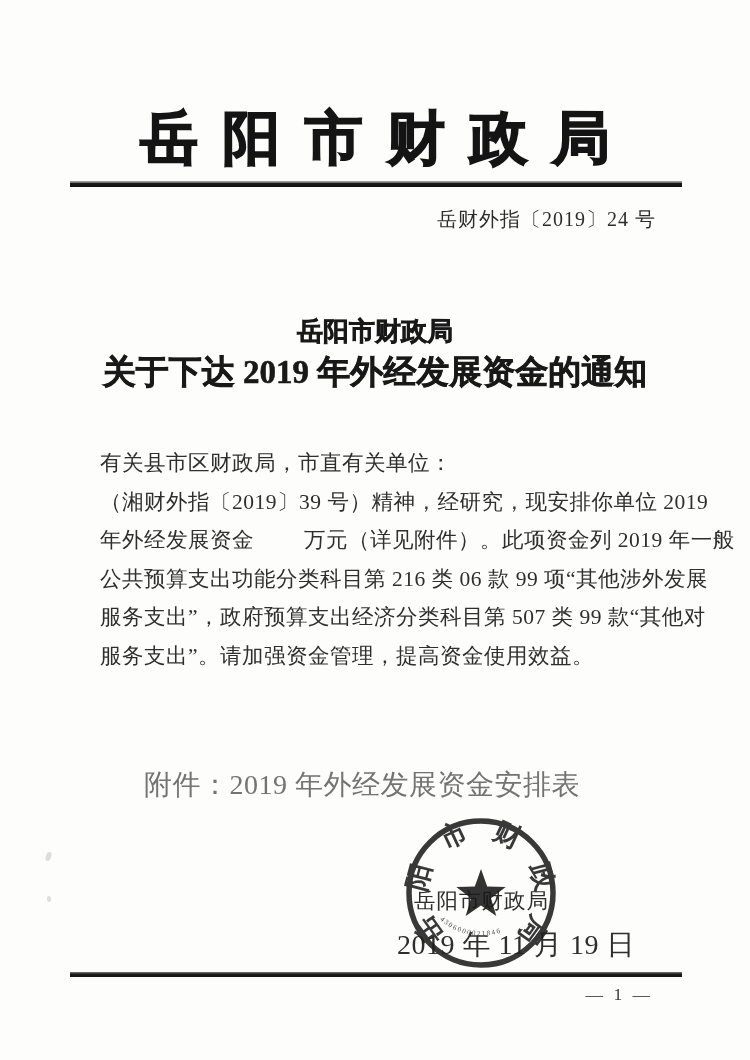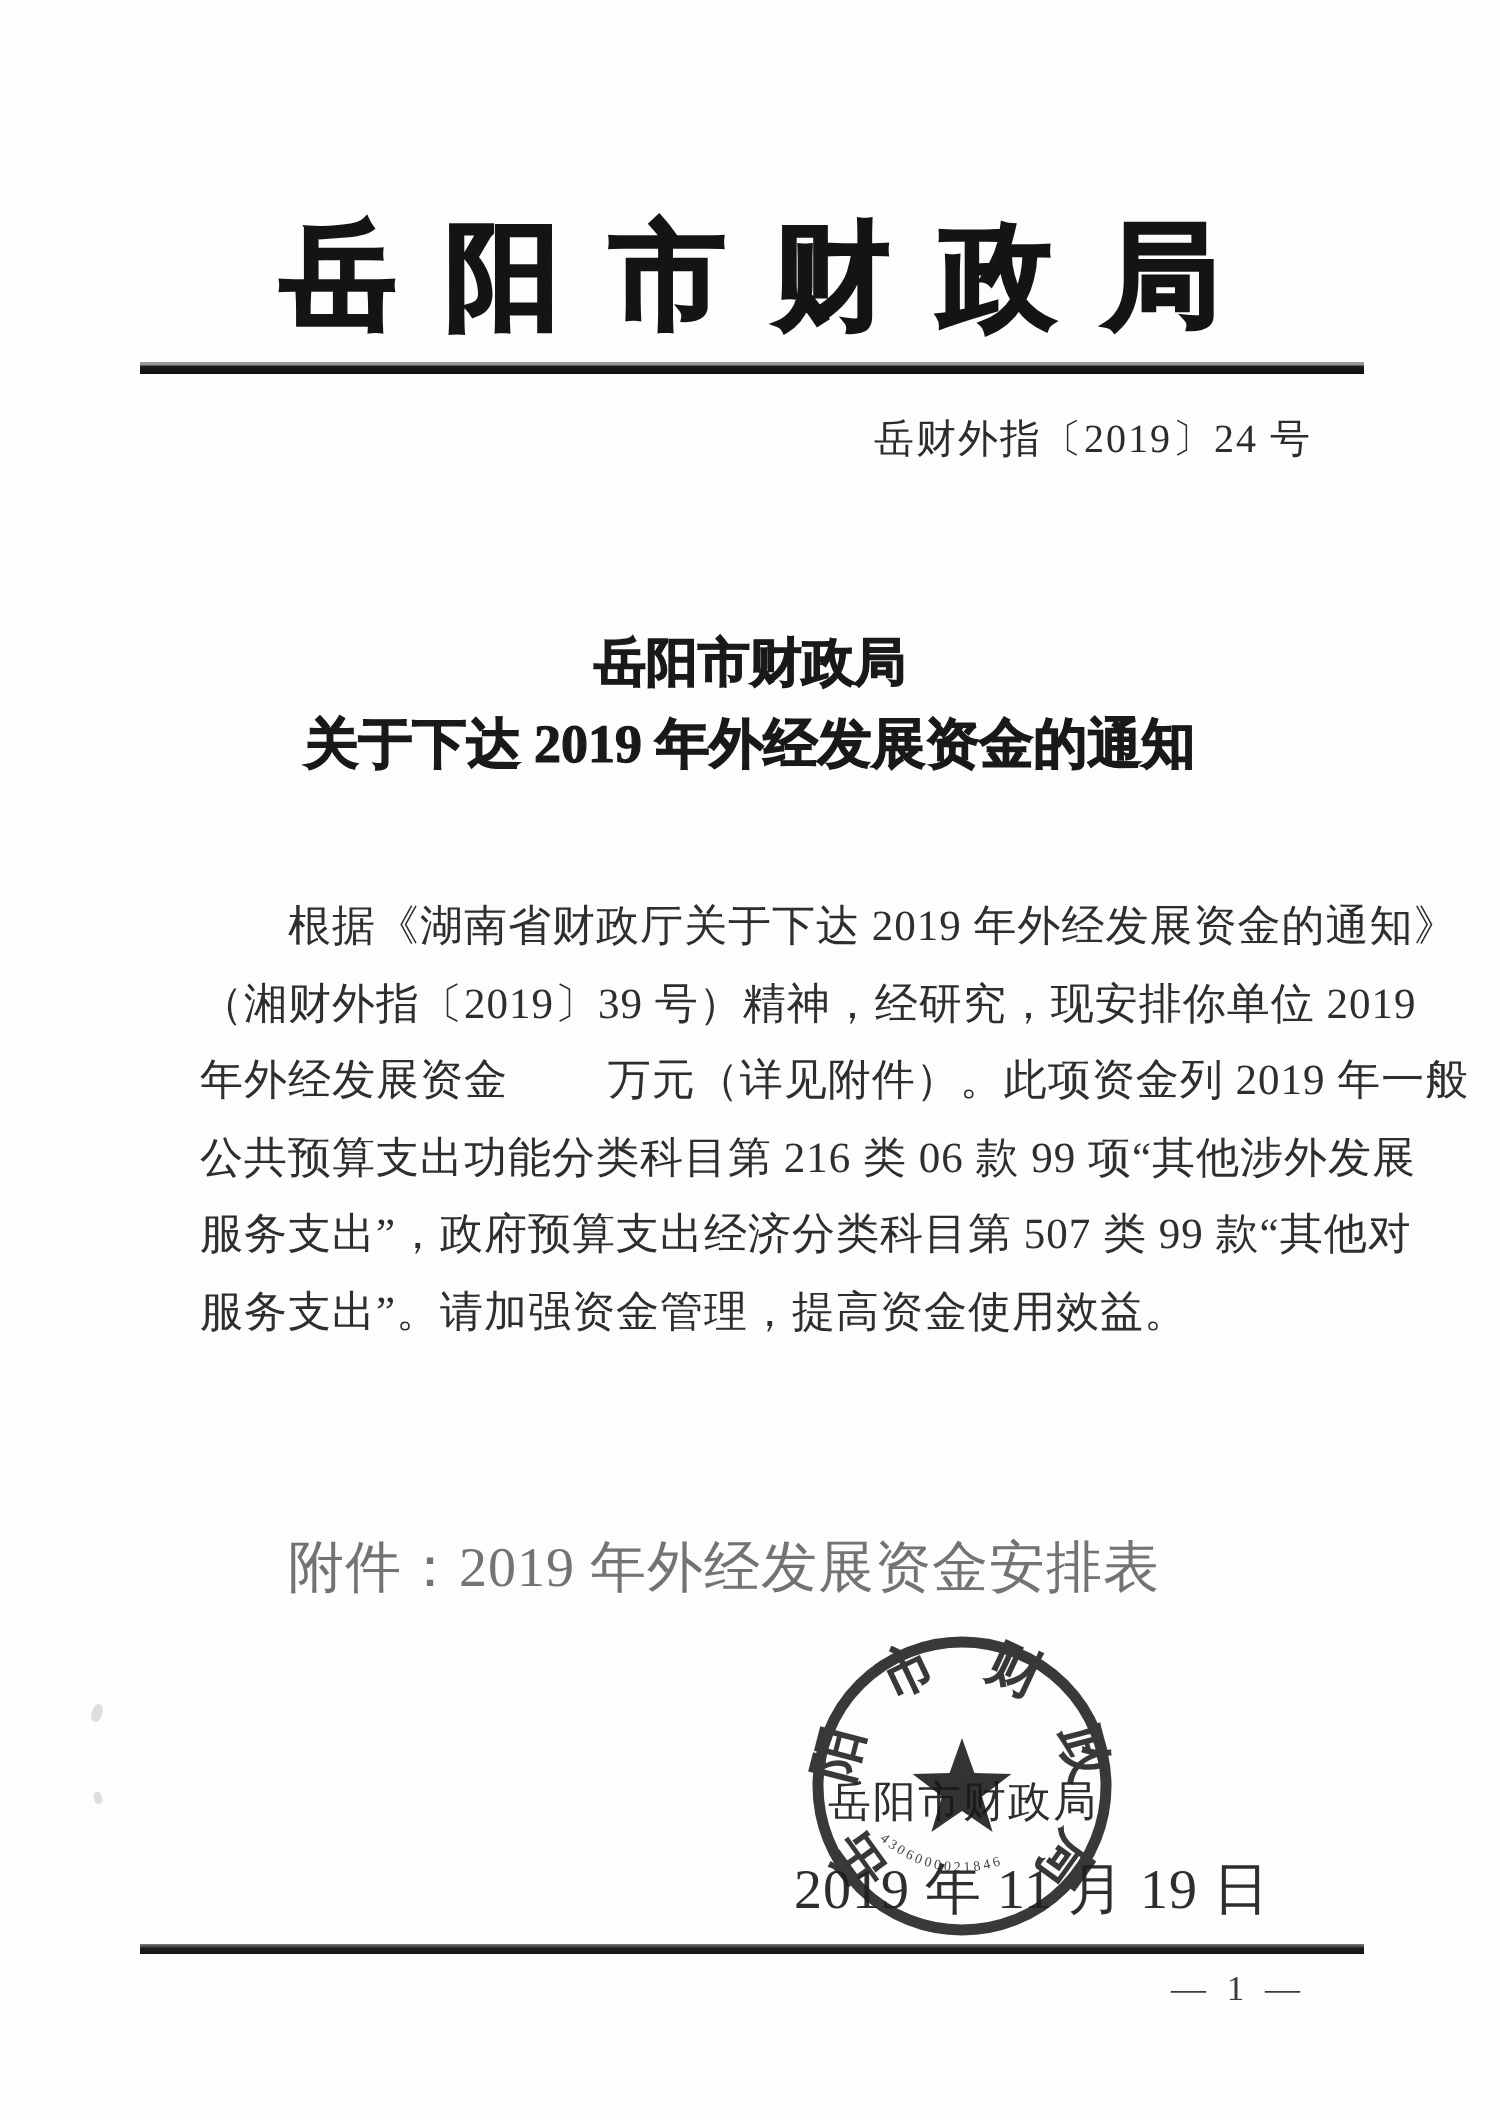--- a/index.html
+++ b/index.html
@@ -32,21 +32,21 @@
   .doc-number{
     position:absolute;top:206px;right:94px;
     font-size:20px;color:#2c2c2c;letter-spacing:1px;white-space:nowrap;
   }
   
   .doc-title{
     position:absolute;top:313px;left:0;width:750px;text-align:center;
     font-weight:bold;color:#191919;
   }
   .doc-title .t1{font-size:26px;line-height:38px;-webkit-text-stroke:0.6px #191919;}
-  .doc-title .t2{font-size:27px;line-height:42px;-webkit-text-stroke:0.6px #191919;}
+  .doc-title .t2{font-size:33px;line-height:42px;-webkit-text-stroke:0.6px #191919;}
   
   .body-block{
     position:absolute;top:444px;left:100px;width:560px;
     font-size:21.5px;color:#2e2e2e;
   }
   .body-line{
     height:38.6px;line-height:38.6px;white-space:nowrap;
     letter-spacing:0.5px;
   }
   .indent{padding-left:44px;}
@@ -92,21 +92,21 @@
   <div class="header-rule"></div>
 
   <div class="doc-number">岳财外指〔2019〕24 号</div>
 
   <div class="doc-title">
     <div class="t1">岳阳市财政局</div>
     <div class="t2">关于下达 2019 年外经发展资金的通知</div>
   </div>
 
   <div class="body-block">
-    <div class="body-line indent">根据《湖南省财政厅关于下达 2019 年外经发展资金的通知》</div>
+    <div class="body-line">有关县市区财政局，市直有关单位：</div>
     <div class="body-line">（湘财外指〔2019〕39 号）精神，经研究，现安排你单位 2019</div>
     <div class="body-line">年外经发展资金　　 万元（详见附件）。此项资金列 2019 年一般</div>
     <div class="body-line">公共预算支出功能分类科目第 216 类 06 款 99 项“其他涉外发展</div>
     <div class="body-line">服务支出”，政府预算支出经济分类科目第 507 类 99 款“其他对</div>
     <div class="body-line">服务支出”。请加强资金管理，提高资金使用效益。</div>
   </div>
 
   <div class="attachment-line indent">附件：2019 年外经发展资金安排表</div>
 
   <div class="sig-name">岳阳市财政局</div>

